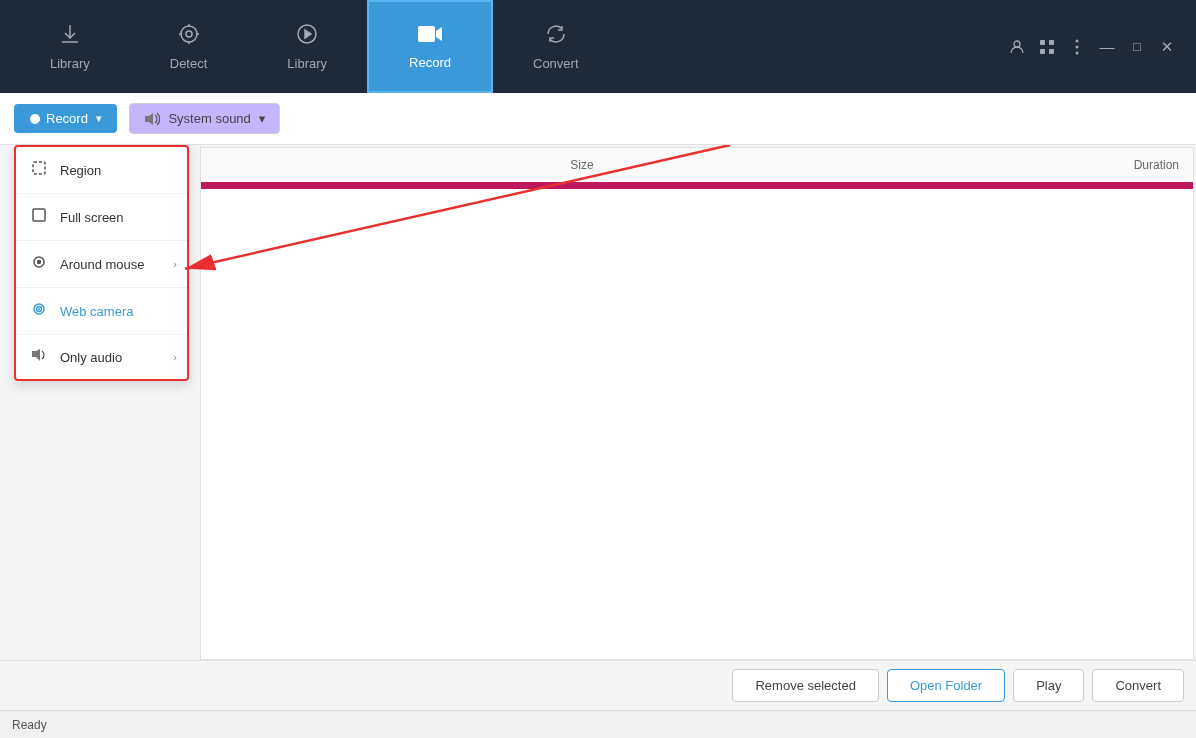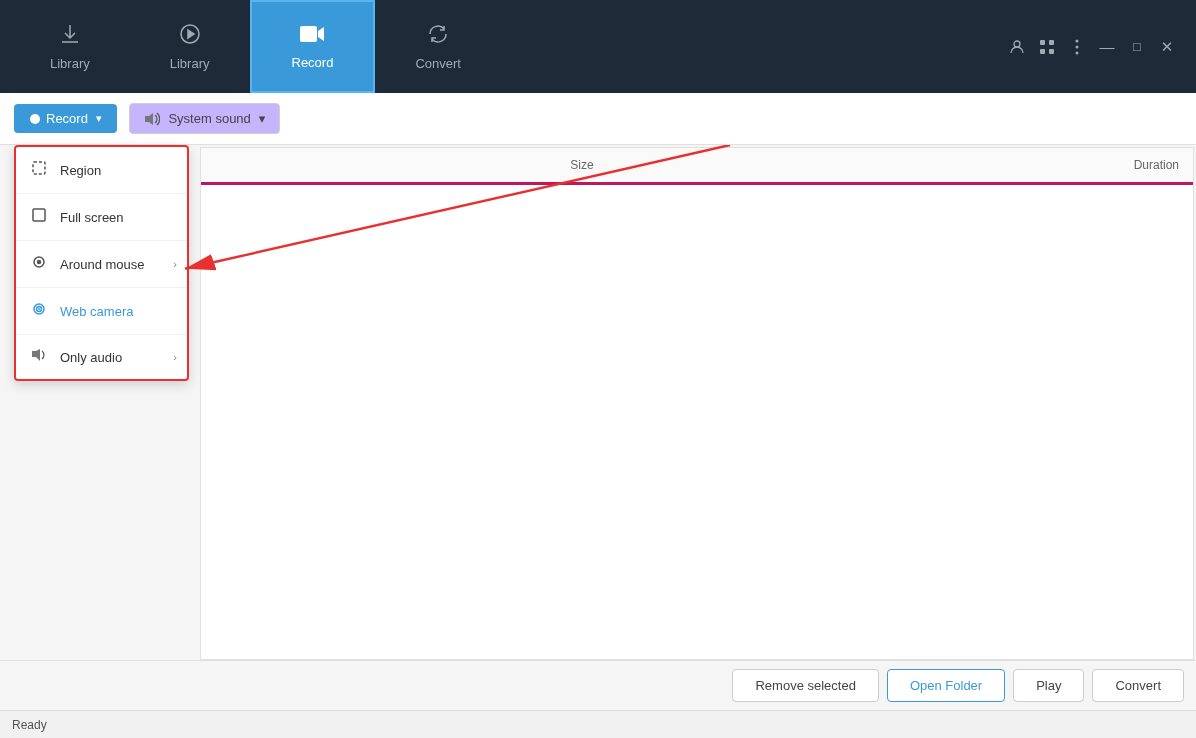--- a/index.html
+++ b/index.html
@@ -215,21 +215,21 @@
       padding: 0;
       background: #fff;
       border: 1px solid #e0e0e0;
       margin-top: 2px;
       margin-right: 2px;
     }
     .table-header {
       display: flex;
       align-items: center;
       padding: 10px 14px;
-      border-bottom: 3px solid #be185d;
+      border-bottom: 7px solid #be185d;
       background: #fafafa;
     }
     .table-col {
       font-size: 12px;
       color: #666;
       font-weight: 500;
     }
     .col-size { margin-left: auto; margin-right: 200px; }
     .col-duration { margin-left: 0; }
 
@@ -280,20 +280,33 @@
 
     <button class="nav-tab">
       <span class="tab-icon">
         <svg width="24" height="24" viewBox="0 0 24 24" fill="none" stroke="currentColor" stroke-width="1.5">
           <path d="M12 3v12M7 11l5 5 5-5M4 20h16"></path>
         </svg>
       </span>
       <span class="tab-label">Library</span>
     </button>
 
+    <button class="nav-tab">
+      <span class="tab-icon">
+        <svg width="24" height="24" viewBox="0 0 24 24" fill="none" stroke="currentColor" stroke-width="1.5">
+          <circle cx="12" cy="12" r="8"></circle>
+          <circle cx="12" cy="12" r="3"></circle>
+          <line x1="12" y1="2" x2="12" y2="5"></line>
+          <line x1="12" y1="19" x2="12" y2="22"></line>
+          <line x1="2" y1="12" x2="5" y2="12"></line>
+          <line x1="19" y1="12" x2="22" y2="12"></line>
+        </svg>
+      </span>
+      <span class="tab-label">Detect</span>
+    </button>
 
     <button class="nav-tab">
       <span class="tab-icon">
         <svg width="24" height="24" viewBox="0 0 24 24" fill="none" stroke="currentColor" stroke-width="1.5">
           <circle cx="12" cy="12" r="9"></circle>
           <polygon points="10,8 16,12 10,16" fill="currentColor"></polygon>
         </svg>
       </span>
       <span class="tab-label">Library</span>
     </button>

